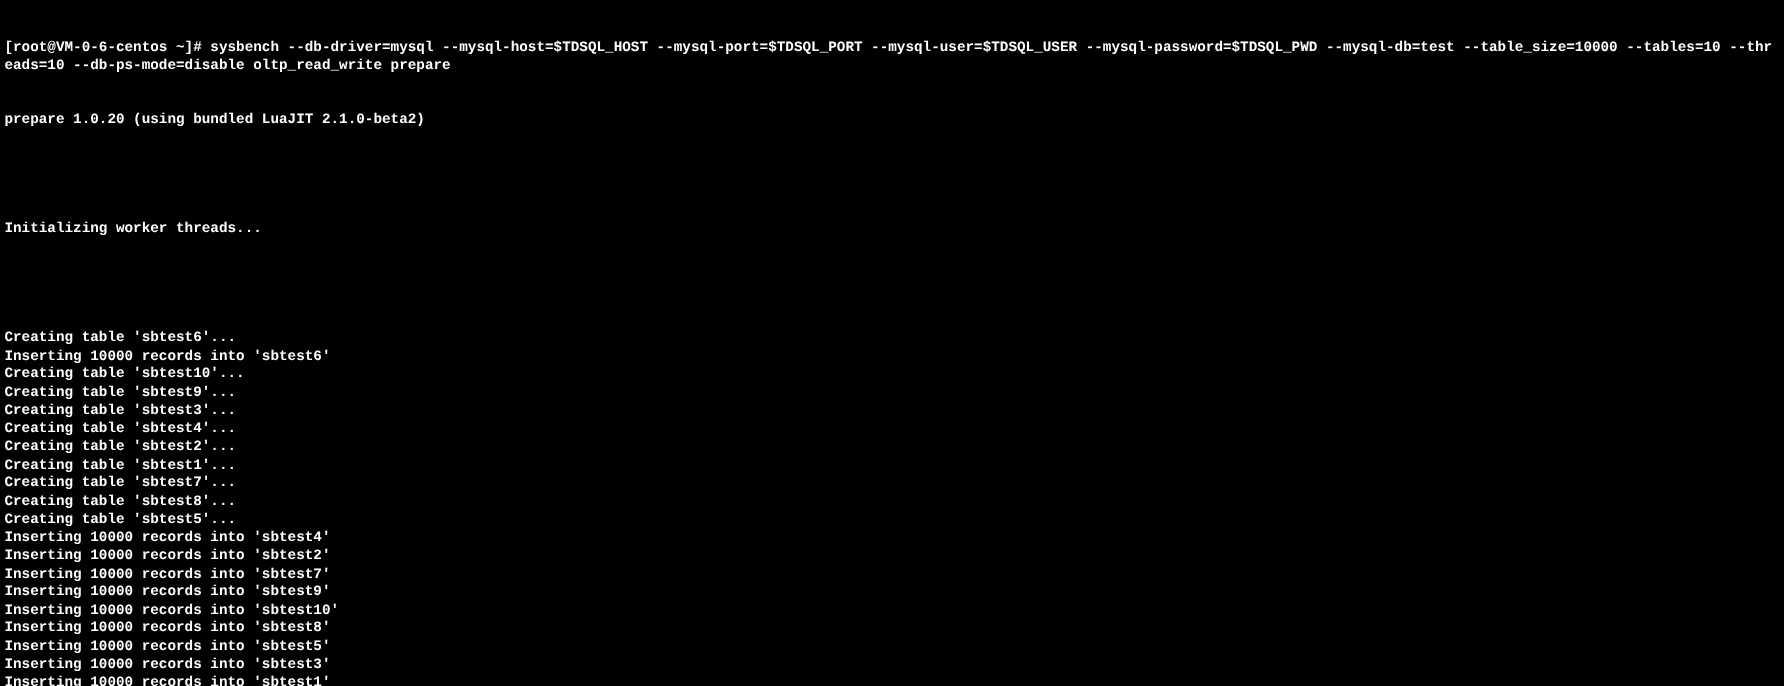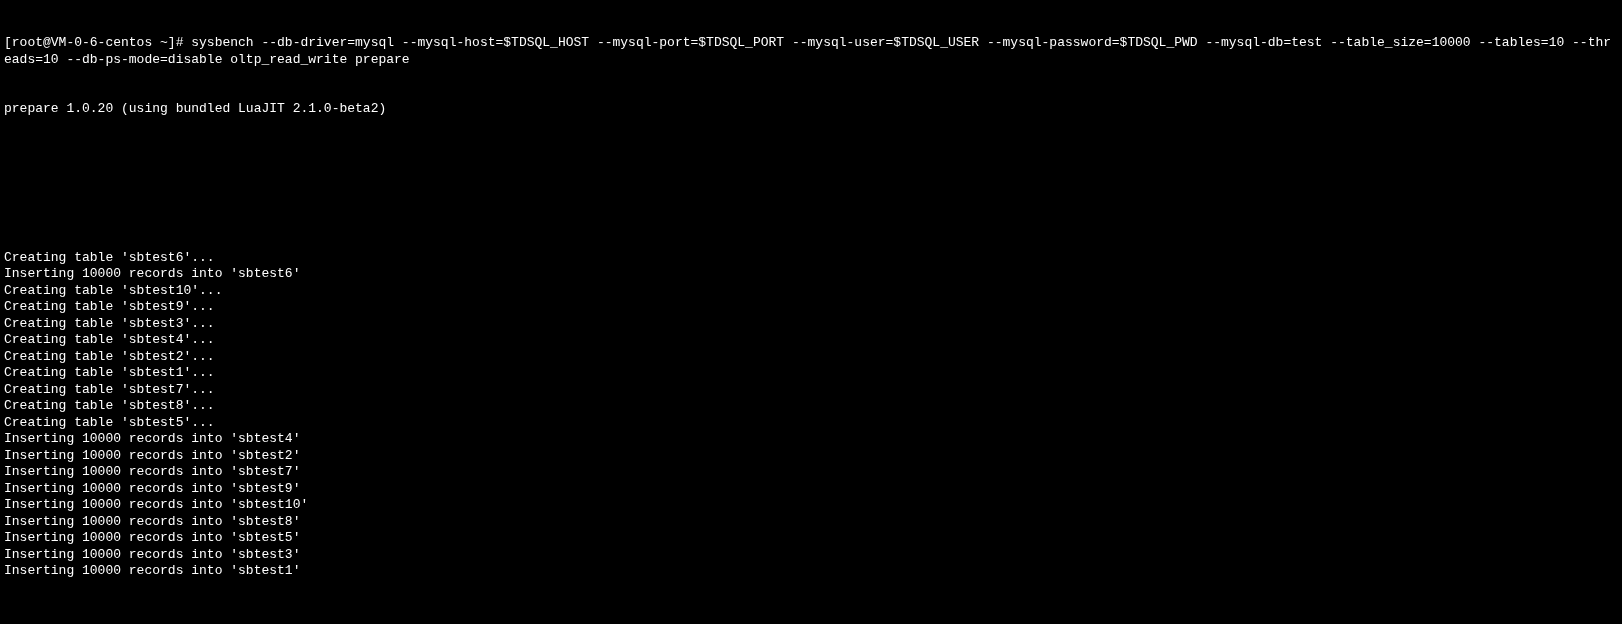--- a/index.html
+++ b/index.html
@@ -19,28 +19,30 @@
       overflow: hidden;
     }
     .terminal {
       padding: 2px 4px;
       white-space: pre;
       word-wrap: break-word;
     }
     .line {
       display: block;
       min-height: 16.5px;
+      font-weight: bold;
     }
     .wrapped {
       white-space: pre-wrap;
       word-break: break-all;
     }
   </style>
 </head>
 <body>
 
 <div class="terminal">
   <span class="line wrapped">[root@VM-0-6-centos ~]# sysbench --db-driver=mysql --mysql-host=$TDSQL_HOST --mysql-port=$TDSQL_PORT --mysql-user=$TDSQL_USER --mysql-password=$TDSQL_PWD --mysql-db=test --table_size=10000 --tables=10 --threads=10 --db-ps-mode=disable oltp_read_write prepare</span>
   <span class="line">prepare 1.0.20 (using bundled LuaJIT 2.1.0-beta2)</span>
   <span class="line"></span>
+  <span class="line">Initializing worker threads...</span>
   <span class="line"></span>
   <div id="output-container"><span class="line">Creating table 'sbtest6'...</span><span class="line">Inserting 10000 records into 'sbtest6'</span><span class="line">Creating table 'sbtest10'...</span><span class="line">Creating table 'sbtest9'...</span><span class="line">Creating table 'sbtest3'...</span><span class="line">Creating table 'sbtest4'...</span><span class="line">Creating table 'sbtest2'...</span><span class="line">Creating table 'sbtest1'...</span><span class="line">Creating table 'sbtest7'...</span><span class="line">Creating table 'sbtest8'...</span><span class="line">Creating table 'sbtest5'...</span><span class="line">Inserting 10000 records into 'sbtest4'</span><span class="line">Inserting 10000 records into 'sbtest2'</span><span class="line">Inserting 10000 records into 'sbtest7'</span><span class="line">Inserting 10000 records into 'sbtest9'</span><span class="line">Inserting 10000 records into 'sbtest10'</span><span class="line">Inserting 10000 records into 'sbtest8'</span><span class="line">Inserting 10000 records into 'sbtest5'</span><span class="line">Inserting 10000 records into 'sbtest3'</span><span class="line">Inserting 10000 records into 'sbtest1'</span></div>
 </div>
 
 </body></html>

